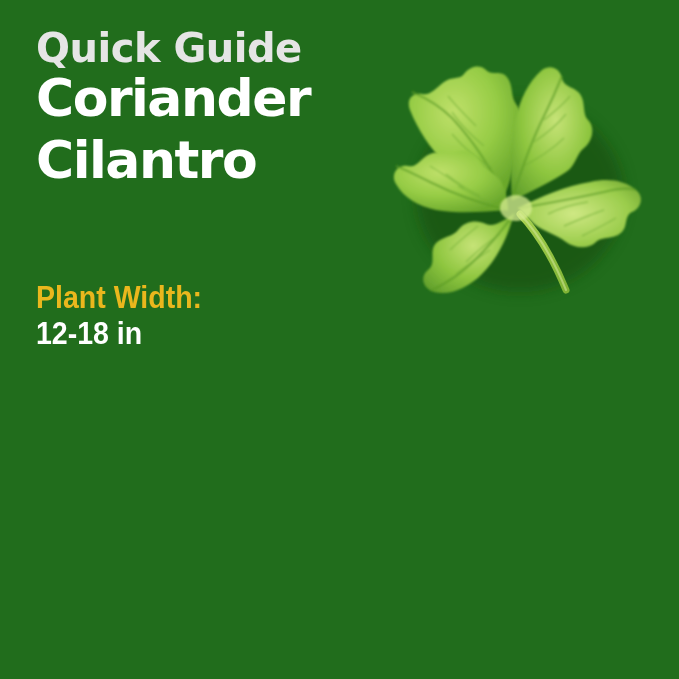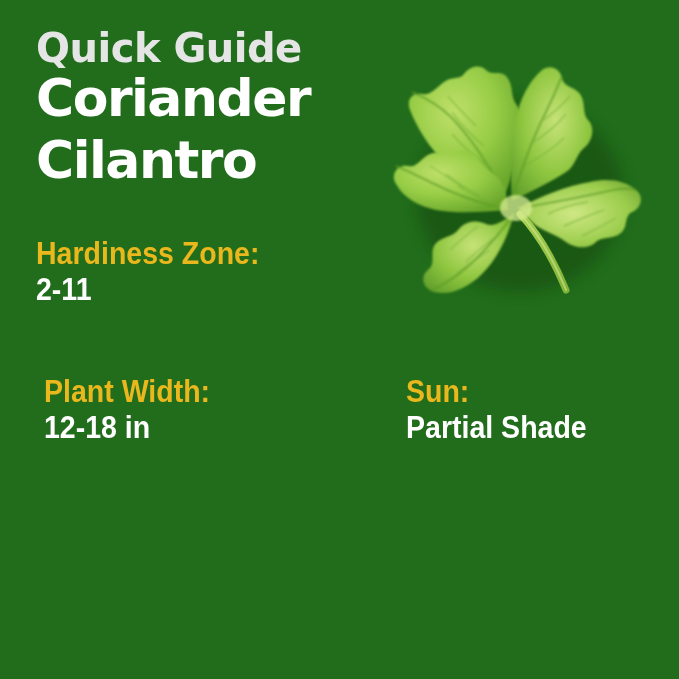--- a/index.html
+++ b/index.html
@@ -60,21 +60,21 @@
   .specs {
     position: absolute;
     left: 36px;
     top: 236px;
     width: 620px;
   }
   .spec-row {
     display: flex;
     margin-bottom: 22px;
   }
-  .spec-row:last-child { margin-bottom: 0; margin-left: 8px; }
+  .spec-row:last-child { margin-bottom: 0; }
   .spec-cell {
     width: 362px;
     flex: 0 0 362px;
   }
   .spec-cell.right {
     width: 258px;
     flex: 0 0 258px;
   }
   .spec-label {
     font-family: "Liberation Sans Narrow", "Liberation Sans", sans-serif;
@@ -192,42 +192,28 @@
         <path d="M162 196 C 146 218, 126 242, 104 258 C 92 266, 82 272, 78 272" stroke="#5d9c27" stroke-width="2.2" fill="none" opacity="0.7"></path>
         <path d="M148 216 C 136 224, 124 234, 114 244 M138 232 C 126 240, 114 248, 104 256 M126 208 C 116 216, 106 224, 98 232" stroke="#6fae33" stroke-width="1.4" fill="none" opacity="0.6"></path>
       </g>
 
       <ellipse cx="164" cy="190" rx="16" ry="13" fill="#d7ec92" opacity="0.75" filter="url(#soft)"></ellipse>
     </svg>
   </div>
 
   <div class="specs">
 
-    <div class="spec-row">
-      <div class="spec-cell">
-        <p class="spec-label">Hardiness Zone:</p>
-        <p class="spec-value">2-11</p>
-      </div>
-      <div class="spec-cell right empty">
-        <p class="spec-label"></p>
-        <p class="spec-value"></p>
-      </div>
-    </div>
 
     <div class="spec-row">
     </div>
 
     <div class="spec-row">
     </div>
 
     <div class="spec-row">
       <div class="spec-cell">
         <p class="spec-label">Plant Width:</p>
         <p class="spec-value">12-18 in</p>
       </div>
-      <div class="spec-cell right">
-        <p class="spec-label">Sun:</p>
-        <p class="spec-value">Partial Shade</p>
-      </div>
     </div>
 
   </div>
 </div>
 
 </body></html>

